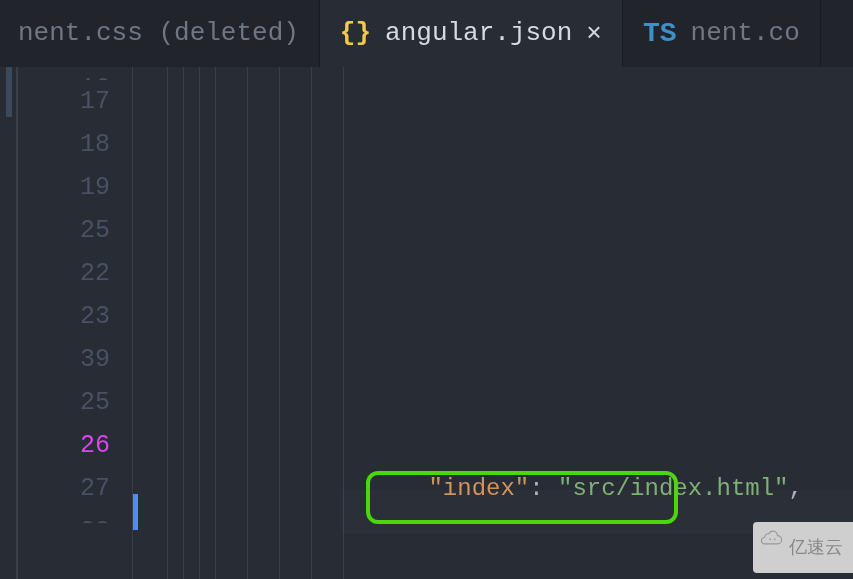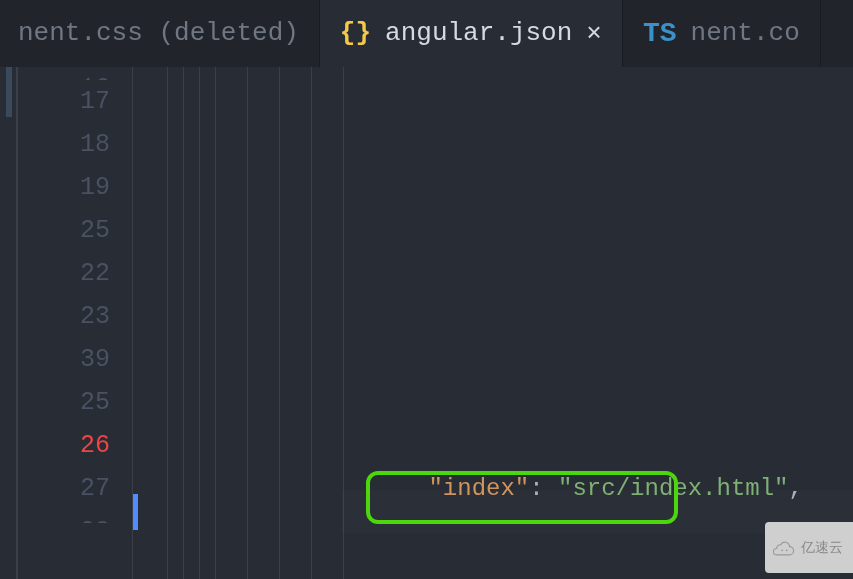--- a/index.html
+++ b/index.html
@@ -64,21 +64,21 @@
     text-align: right;
     color: #495162;
     font-size: 25px;
     padding-right: 22px;
     position: relative;
   }
   .gutter .ln {
     height: 43px;
   }
   .gutter .ln.cut { height: 13px; overflow: hidden; }
-  .gutter .ln.current { color: #ef4444; }
+  .gutter .ln.current { color: #d946ef; }
   .cursor-mark {
     position: absolute;
     width: 6px;
     height: 36px;
     background: #528bff;
     right: -6px;
   }
   .indent-guides {
     width: 210px;
     flex-shrink: 0;
@@ -116,24 +116,24 @@
     z-index: 5;
   }
   
   .watermark {
     position: absolute;
     bottom: 6px;
     right: 0;
     background: rgba(230,230,230,0.88);
     padding: 4px 10px 4px 8px;
     display: flex;
-    align-items: center;
+    align-items: flex-start;
     gap: 6px;
     color: #888;
-    font-size: 14px;
+    font-size: 18px;
     font-family: sans-serif;
     border-top-left-radius: 4px;
     border-bottom-left-radius: 4px;
   }
   .watermark svg { width: 22px; height: 22px; }
   
   .cur-line-bg {
     position: absolute;
     left: 0; right: 0;
     height: 43px;

